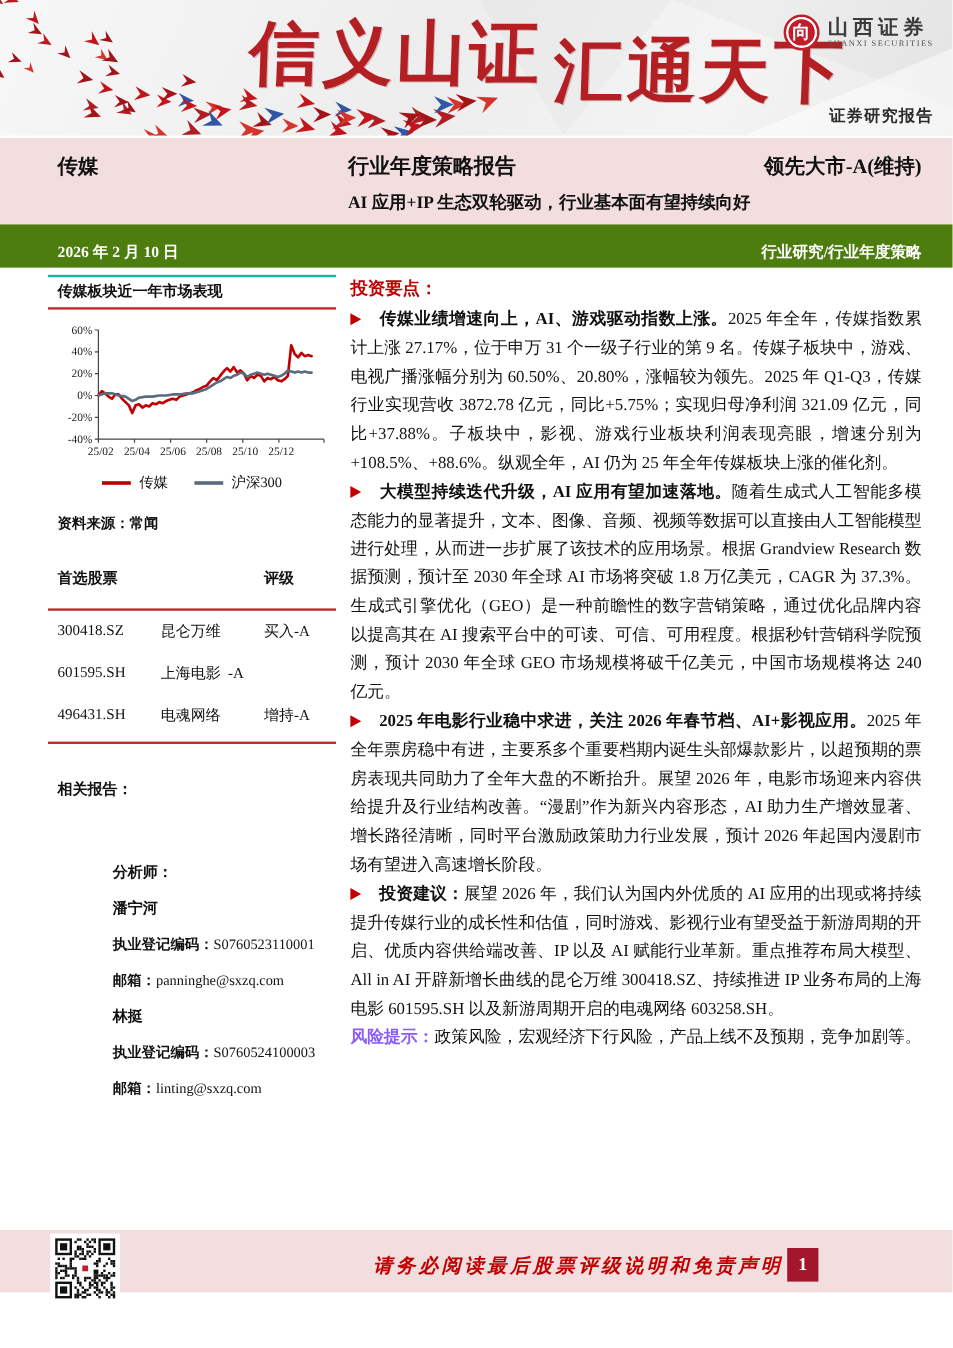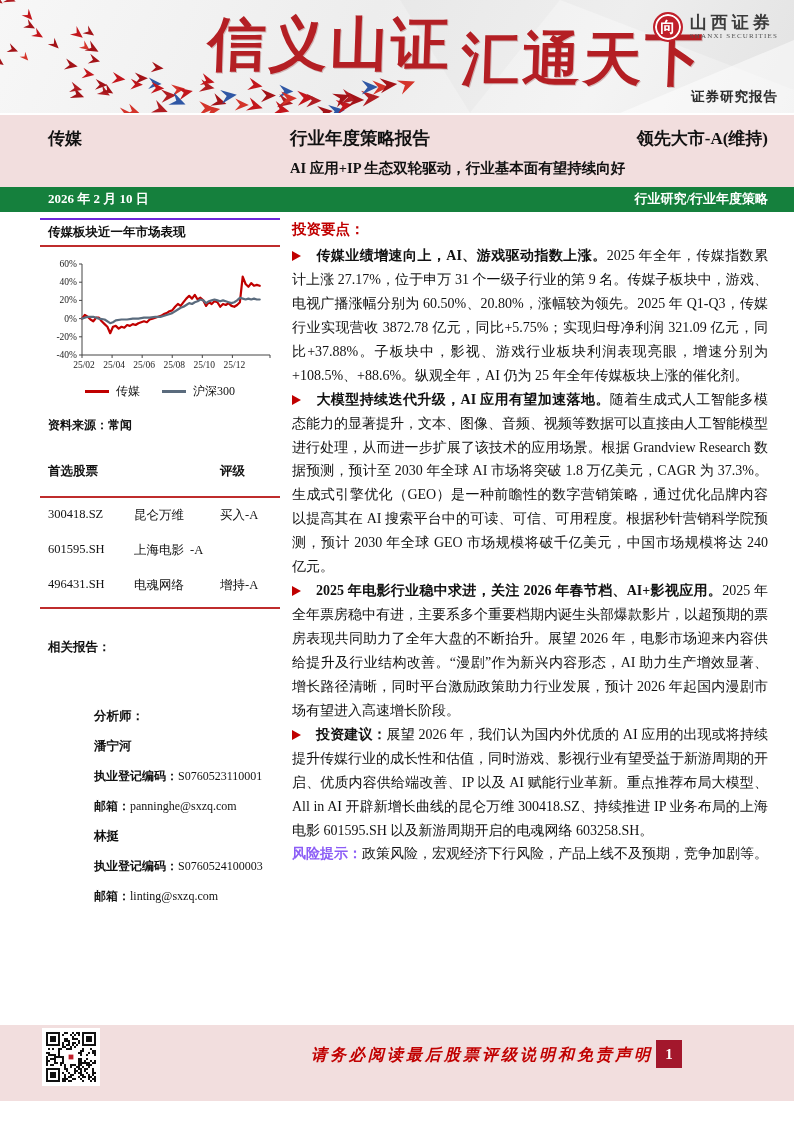--- a/index.html
+++ b/index.html
@@ -21,28 +21,28 @@
 
   
   .title-band { margin-top:2px; background:#f2dede; padding:11px 26px 9px 48px; }
   .title-row { display:grid; grid-template-columns:242px 1fr auto; align-items:baseline; }
   .industry { font-size:17px; font-weight:bold; }
   .report-title { font-size:17.5px; font-weight:bold; }
   .rating-label { font-size:17px; font-weight:bold; }
   .subtitle { margin-left:242px; margin-top:9px; font-size:14.5px; font-weight:bold; }
 
   
-  .date-band { background:#15803d; color:#fff; display:flex; justify-content:space-between; align-items:center; padding:3px 26px 4px 48px; font-size:13px; font-weight:bold; }
+  .date-band { background:#4d7c0f; color:#fff; display:flex; justify-content:space-between; align-items:center; padding:14px 26px 4px 48px; font-size:13px; font-weight:bold; }
 
   
   .body { display:flex; gap:12px; padding:6px 26px 0 40px; }
   .left-col { width:240px; flex:none; }
   .right-col { flex:1; min-width:0; }
 
-  .chart-box { border-top:2px solid #6d28d9; }
+  .chart-box { border-top:2px solid #14b8a6; }
   .chart-title { font-size:12.5px; font-weight:bold; padding:4px 2px 4px 8px; border-bottom:2px solid #bf2c2c; }
   .chart-svg { display:block; margin:10px auto 0; }
   .legend { display:flex; justify-content:center; gap:22px; font-size:12px; margin-top:0; }
   .legend-item { display:flex; align-items:center; gap:7px; }
   .legend-swatch { width:24px; height:3px; display:inline-block; }
   .source { font-size:12px; font-weight:bold; margin-top:17px; padding-left:8px; }
   .source .src-val { font-weight:bold; }
 
   .stock-table { margin-top:26px; border-bottom:2px solid #bf2c2c; padding-bottom:4px; }
   .st-header { display:grid; grid-template-columns:86px 1fr 58px; font-size:12.5px; font-weight:bold; padding:3px 2px 16px 8px; border-bottom:2px solid #bf2c2c; }
@@ -58,21 +58,21 @@
   .an-val { font-family:"Liberation Serif","DejaVu Serif",serif; }
 
   .points-heading { color:#c00000; font-weight:bold; font-size:14.5px; margin:2px 0 5px; }
   .bullet { font-size:14px; line-height:1.71; text-align:justify; }
   .bullet-marker { display:inline-block; width:0; height:0; border-left:9px solid #c00000; border-top:5px solid transparent; border-bottom:5px solid transparent; margin-right:15px; position:relative; top:1px; }
   .bullet b { font-weight:bold; }
   .risk { font-size:14px; line-height:1.71; text-align:justify; }
   .risk-label { color:#8b5cf6; font-weight:bold; }
 
   
-  .footer { position:absolute; left:0; right:0; top:1025px; height:76px; background:#f2dede; }
+  .footer { position:absolute; left:0; right:0; top:1025px; height:52px; background:#f2dede; }
   .qr { position:absolute; left:42px; top:3px; width:58px; height:58px; background:#fff; }
   .disclaimer { position:absolute; left:240px; right:70px; top:20px; text-align:center; color:#c00000; font-weight:bold; font-style:italic; font-size:16px; letter-spacing:3px; }
   .pageno { position:absolute; left:656px; top:15px; width:26px; height:28px; background:#a3172c; color:#fff; font-size:15px; font-weight:bold; text-align:center; line-height:28px; }
 </style>
 </head>
 <body>
 
 <div class="page">
 
   <div class="header">

